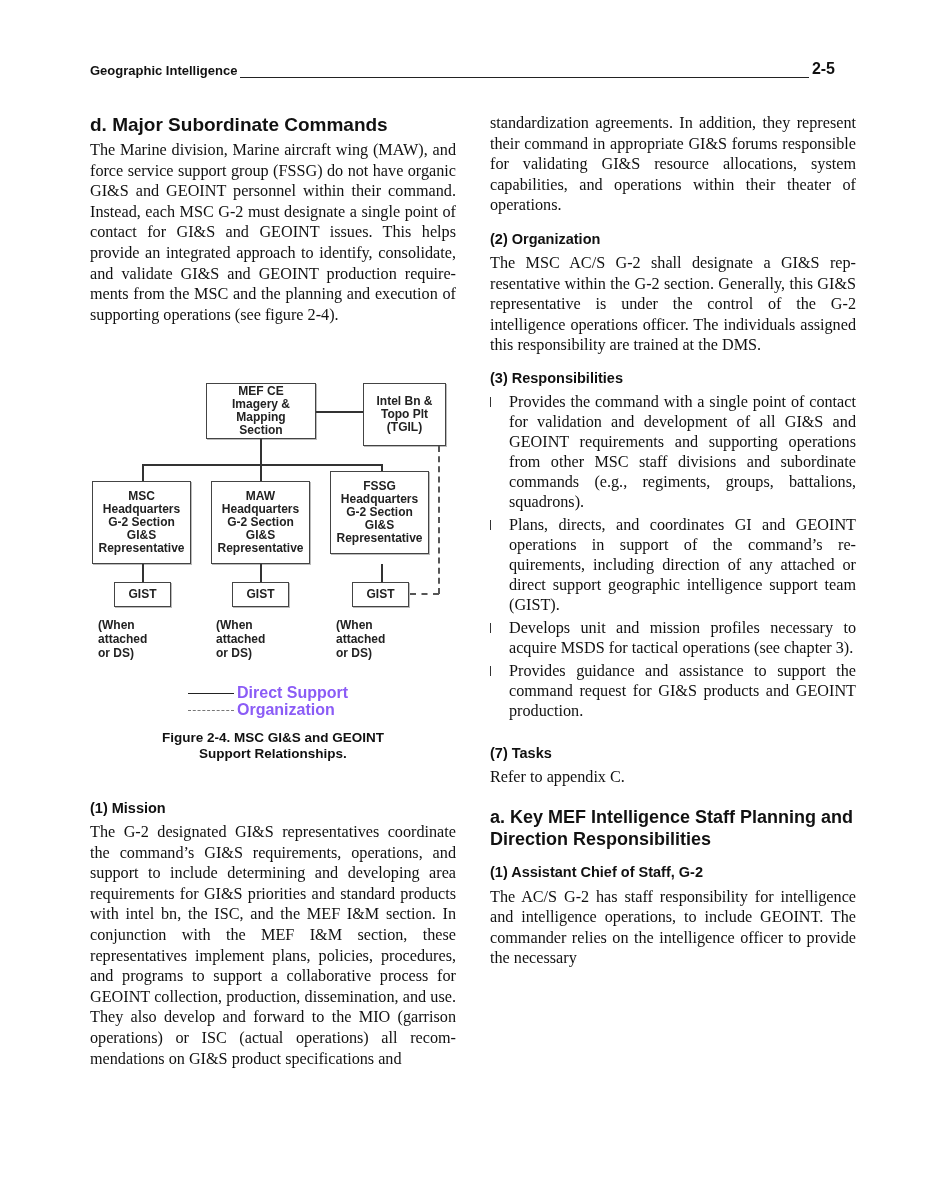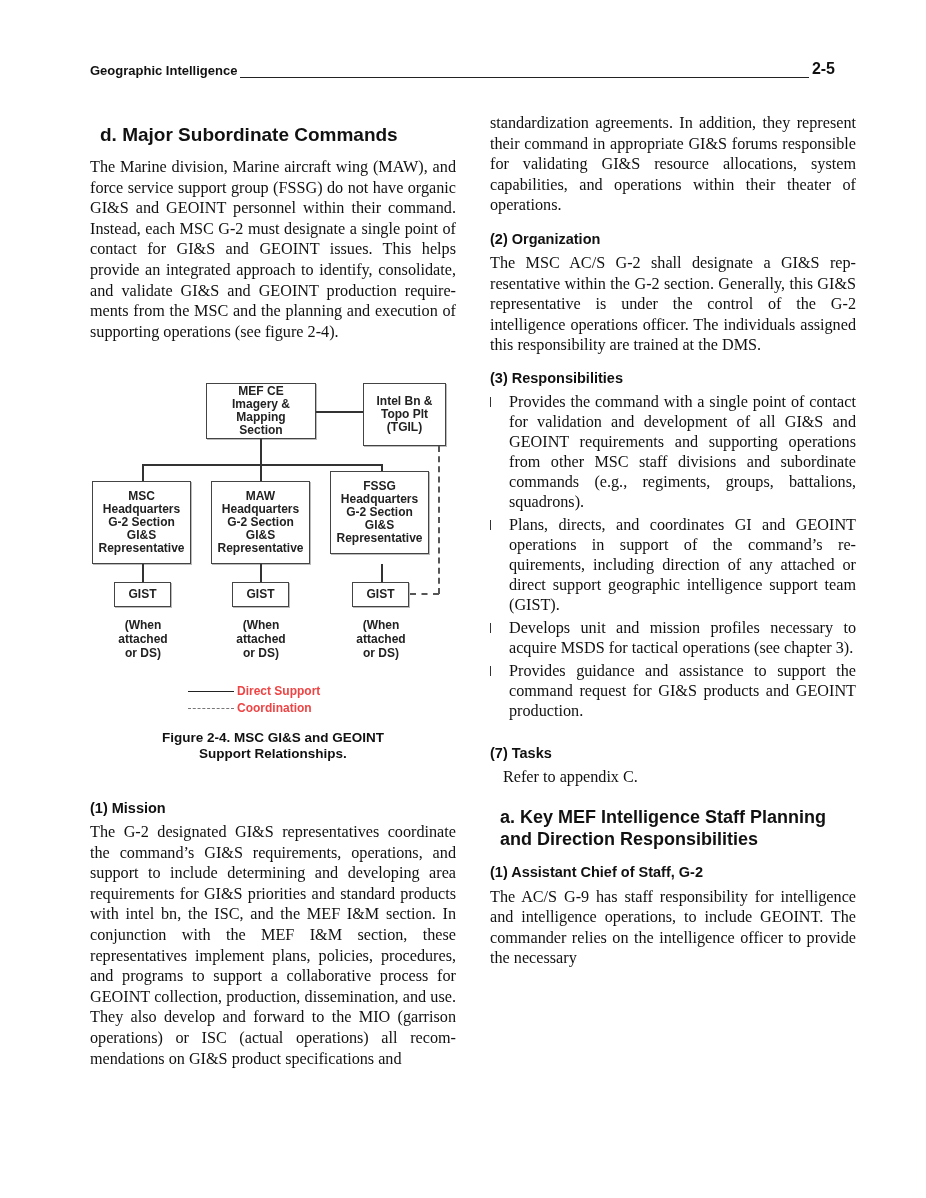--- a/index.html
+++ b/index.html
@@ -7,39 +7,39 @@
 
   .running-head { position: absolute; left: 90px; top: 60px; width: 745px; height: 18px; display: flex; align-items: flex-end; }
   .running-head .title { font-family: "Liberation Sans", sans-serif; font-weight: bold; font-size: 13px; white-space: nowrap; }
   .running-head .rule { flex: 1; border-top: 1px solid #222; margin: 0 3px; height: 0; }
   .running-head .pagenum { font-family: "Liberation Sans", sans-serif; font-weight: bold; font-size: 16px; }
 
   .col { position: absolute; width: 366px; }
   .col-left { left: 90px; top: 113px; }
   .col-right { left: 490px; top: 113px; }
 
-  .h2 { font-family: "Liberation Sans", sans-serif; font-weight: bold; font-size: 19px; margin: 10px; line-height: 24px; }
+  .h2 { font-family: "Liberation Sans", sans-serif; font-weight: bold; font-size: 19px; margin: 0; line-height: 24px; }
   .h1 { font-family: "Liberation Sans", sans-serif; font-weight: bold; font-size: 22px; margin: 0; line-height: 28px; }
   .h3 { font-family: "Liberation Sans", sans-serif; font-weight: bold; font-size: 14.5px; margin: 0; line-height: 20px; }
   .p { font-family: "Liberation Serif", serif; font-size: 16.2px; line-height: 20.6px; text-align: justify; margin: 0; hyphens: manual; }
 
   .bullets { list-style: none; margin: 0; padding: 0; }
   .bullets li { position: relative; padding-left: 19px; font-family: "Liberation Serif", serif; font-size: 16.2px; line-height: 20px; text-align: justify; margin-bottom: 3px; }
   .bullets li .bullet-mark { position: absolute; left: 0; top: 5px; width: 1px; height: 10px; background: #333; }
 
   
   .figure { position: absolute; left: 90px; top: 380px; width: 366px; height: 390px; }
   .fig-box { position: absolute; border: 1px solid #444; box-sizing: border-box; background: #fff;
              font-family: "Liberation Sans", sans-serif; font-weight: bold; font-size: 12px; line-height: 13px;
              text-align: center; display: flex; align-items: center; justify-content: center; color: #222; box-shadow: 1px 1px 0 #bbb; }
   .fig-line { position: absolute; background: #333; }
   .fig-dash-v { position: absolute; width: 0; border-left: 2px dashed #555; }
   .fig-dash-h { position: absolute; height: 0; border-top: 2px dashed #555; }
-  .fig-note { position: absolute; font-family: "Liberation Sans", sans-serif; font-weight: bold; font-size: 12px; line-height: 14px; text-align: center; color: #222; width: 90px; }
-  .legend-row { position: absolute; display: flex; align-items: center; font-family: "Liberation Sans", sans-serif; font-weight: bold; font-size: 12px; color: #ef4444; text-align: center; }
+  .fig-note { position: absolute; font-family: "Liberation Sans", sans-serif; font-weight: bold; font-size: 12px; line-height: 14px; color: #222; width: 90px; }
+  .legend-row { position: absolute; display: flex; align-items: center; font-family: "Liberation Sans", sans-serif; font-weight: bold; font-size: 16px; color: #8b5cf6; text-align: center; }
   .legend-solid { width: 46px; border-top: 1.5px solid #222; margin-right: 3px; }
   .legend-dashed { width: 46px; border-top: 1.5px dashed #777; margin-right: 3px; }
   .caption { position: absolute; left: 0; width: 366px; top: 350px; text-align: center; font-family: "Liberation Sans", sans-serif; font-weight: bold; font-size: 13.5px; line-height: 16px; }
 </style>
 </head>
 <body>
 
 <div class="running-head">
   <span class="title">Geographic Intelligence</span>
   <span class="rule"></span>
@@ -108,21 +108,21 @@
   <div class="fig-note" style="left:246px; top:238px; white-space:pre-line;">(When
 attached
 or DS)</div>
 
   <div class="legend-row" style="left:98px; top:304px;">
     <span class="legend-solid"></span>
     <span>Direct Support</span>
   </div>
   <div class="legend-row" style="left:98px; top:321px;">
     <span class="legend-dashed"></span>
-    <span>Coordination</span>
+    <span>Organization</span>
   </div>
 
   <div class="caption" style="white-space:pre-line;">Figure 2-4. MSC GI&amp;S and GEOINT
 Support Relationships.</div>
 </div>
 
 <div class="col" style="left:90px; top:798px;">
   <h3 class="h3">(1)  Mission</h3>
   <p class="p" style="margin-top:4px;">The G-2 designated GI&amp;S representatives coordi­nate the command’s GI&amp;S requirements, opera­tions, and support to include determining and developing area requirements for GI&amp;S priorities and standard products with intel bn, the ISC, and the MEF I&amp;M section. In conjunction with the MEF I&amp;M section, these representatives imple­ment plans, policies, procedures, and programs to support a collaborative process for GEOINT col­lection, production, dissemination, and use. They also develop and forward to the MIO (garrison operations) or ISC (actual operations) all recom­mendations on GI&amp;S product specifications and</p>
 </div>
@@ -135,20 +135,20 @@
 
   <h3 class="h3" style="margin-top:12px;">(3)  Responsibilities</h3>
   <ul class="bullets" style="margin-top:4px;">
     <li><span class="bullet-mark"></span><span>Provides the command with a single point of contact for validation and development of all GI&amp;S and GEOINT requirements and support­ing operations from other MSC staff divisions and subordinate commands (e.g., regiments, groups, battalions, squadrons).</span></li>
     <li><span class="bullet-mark"></span><span>Plans, directs, and coordinates GI and GEOINT operations in support of the command’s re­quirements, including direction of any attached or direct support geographic intelligence sup­port team (GIST).</span></li>
     <li><span class="bullet-mark"></span><span>Develops unit and mission profiles necessary to acquire MSDS for tactical operations (see chapter 3).</span></li>
     <li><span class="bullet-mark"></span><span>Provides guidance and assistance to support the command request for GI&amp;S products and GEOINT production.</span></li>
   </ul>
 
   <h3 class="h3" style="margin-top:22px;">(7)  Tasks</h3>
-  <p class="p" style="margin-top:4px;margin-left:13px;">Refer to appendix C.</p>
+  <p class="p" style="margin-top:4px;">Refer to appendix C.</p>
 
 
   <h2 class="h2" style="margin-top:18px; font-size:18px; line-height:22px;">a.  Key MEF Intelligence Staff Planning and Direction Responsibilities</h2>
 
   <h3 class="h3" style="margin-top:12px;">(1)  Assistant Chief of Staff, G-2</h3>
-  <p class="p" style="margin-top:5px;">The AC/S G-9 has staff responsibility for intelli­gence and intelligence operations, to include GEOINT. The commander relies on the intelligence officer to provide the necessary</p>
+  <p class="p" style="margin-top:5px;">The AC/S G-2 has staff responsibility for intelli­gence and intelligence operations, to include GEOINT. The commander relies on the intelligence officer to provide the necessary</p>
 </div>
 
 </body></html>

